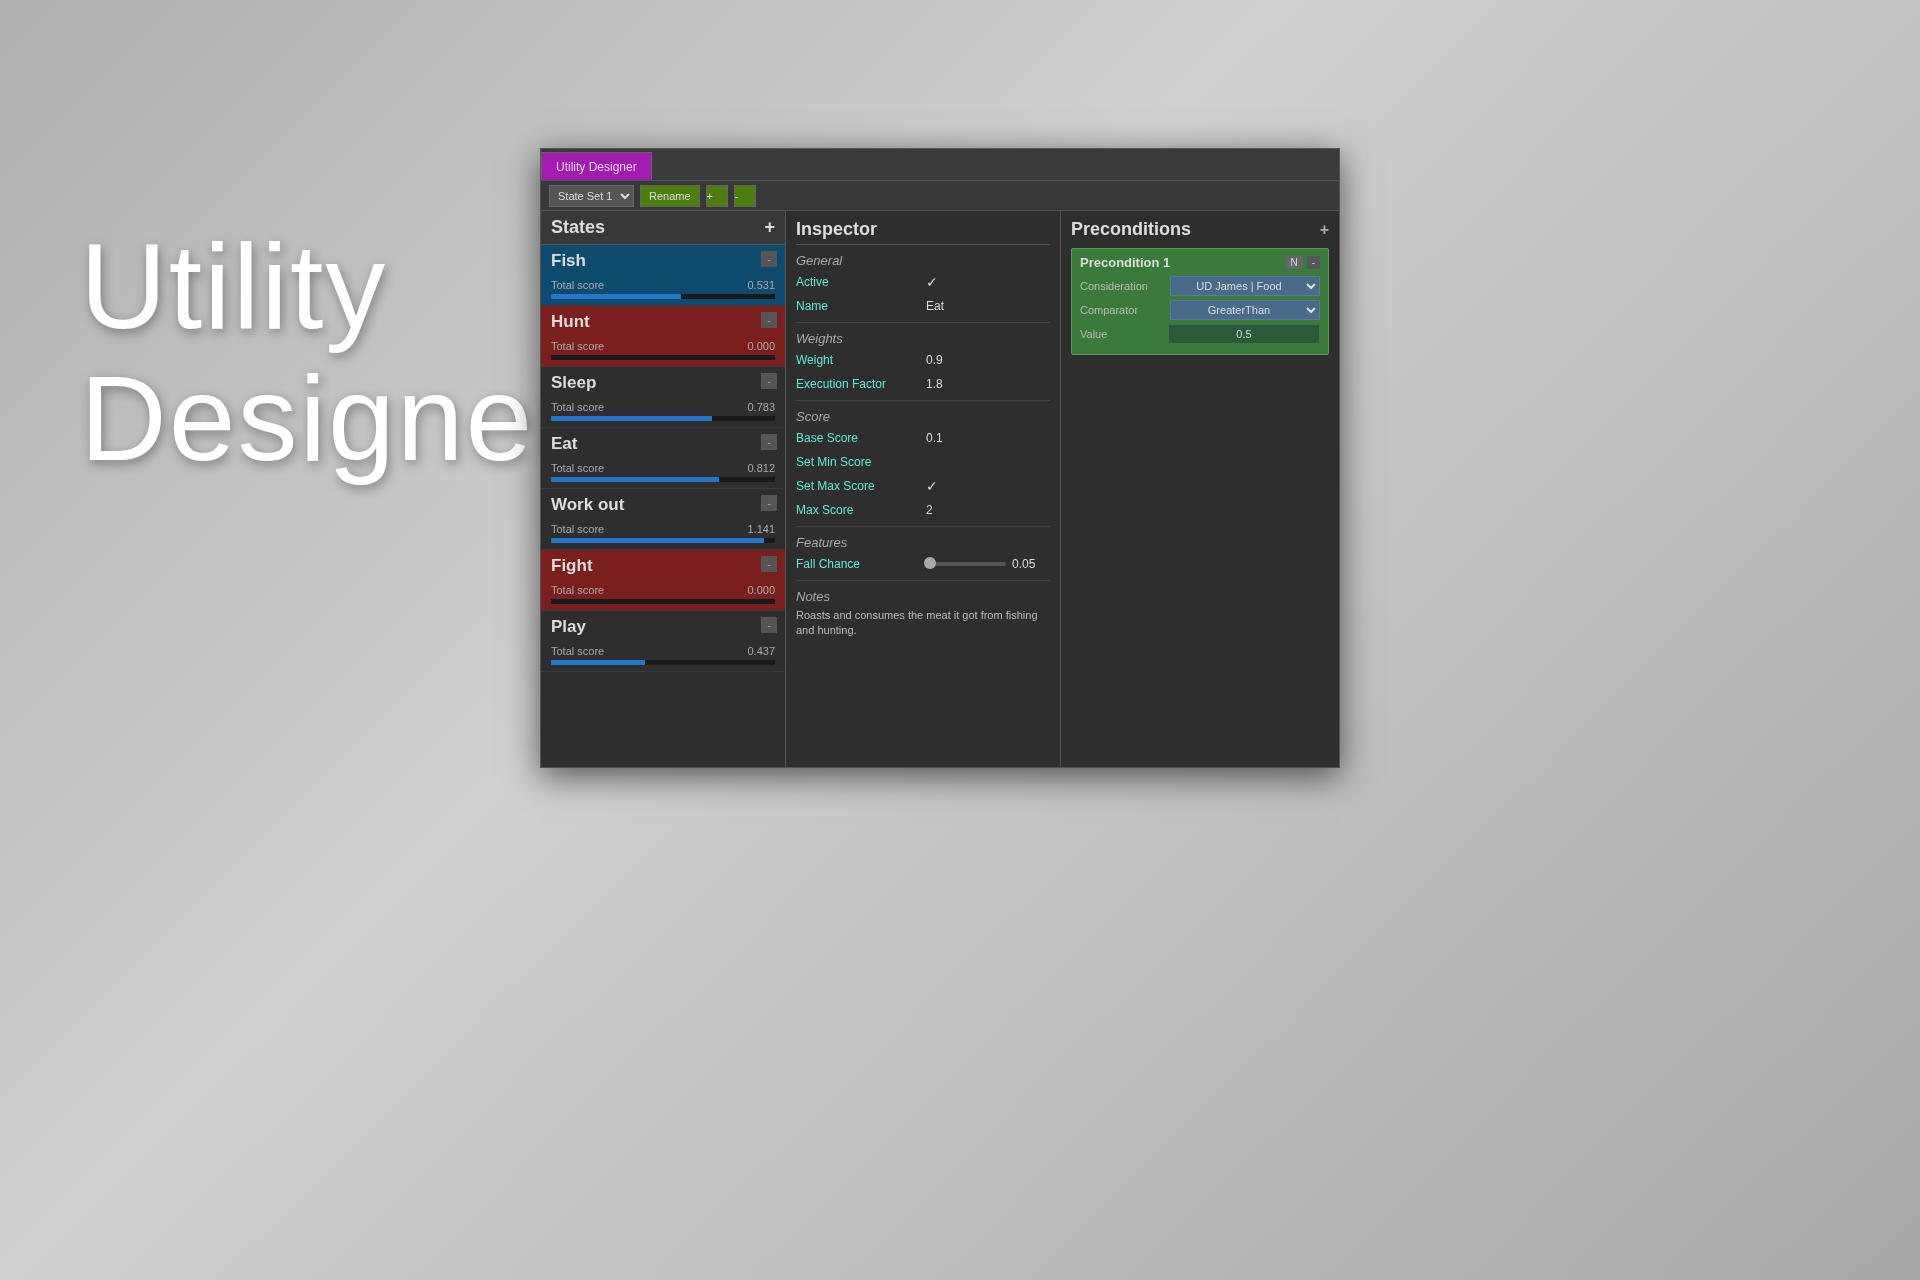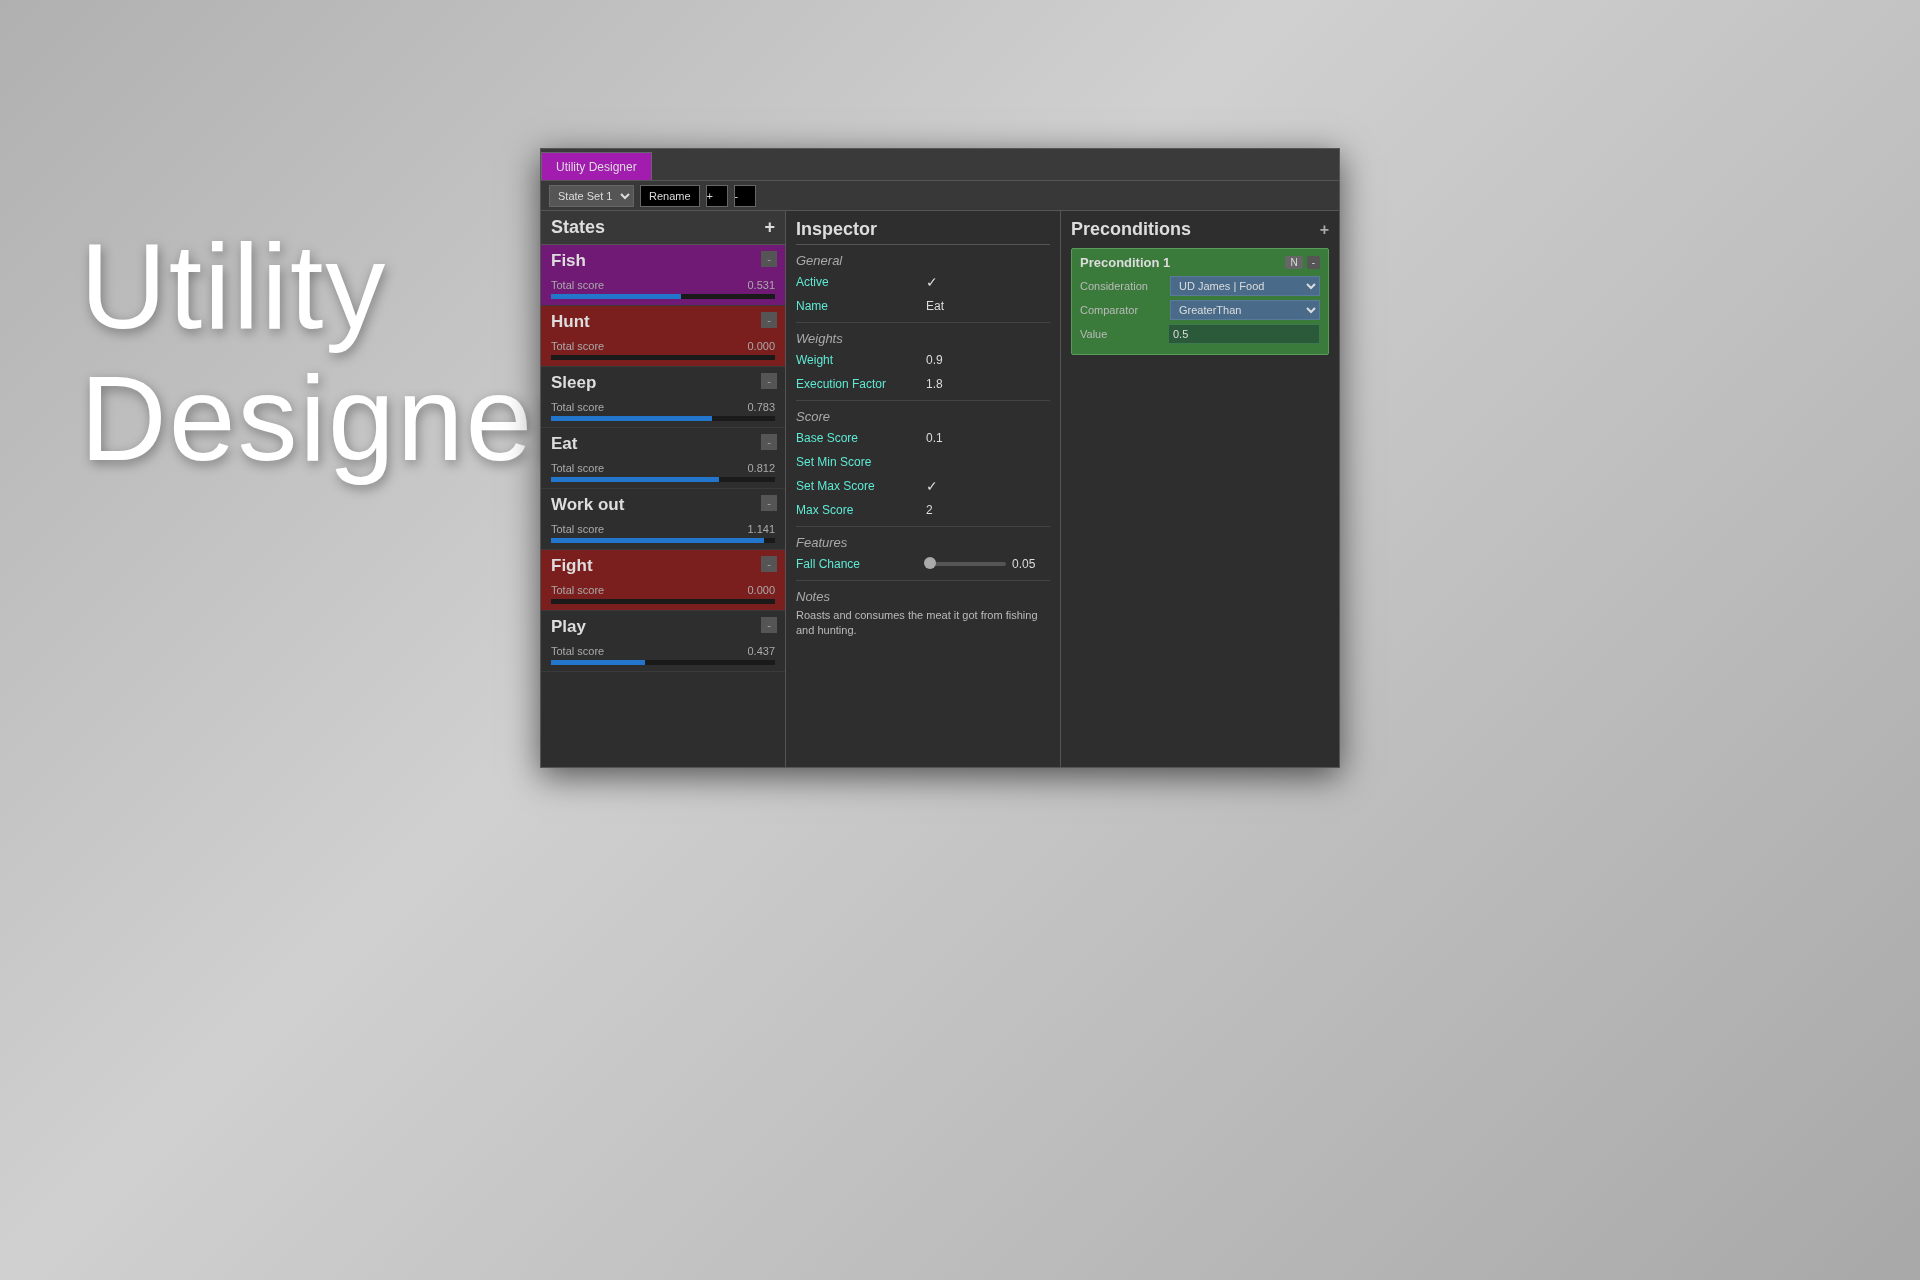--- a/index.html
+++ b/index.html
@@ -80,21 +80,21 @@
     .toolbar select {
       background: #555;
       color: #ddd;
       border: 1px solid #666;
       font-size: 11px;
       padding: 2px 4px;
       height: 22px;
     }
 
     .toolbar button {
-      background: #000000;
+      background: #4d7c0f;
       color: #ddd;
       border: 1px solid #666;
       font-size: 11px;
       padding: 2px 8px;
       height: 22px;
       cursor: pointer;
     }
 
     .toolbar .plus-btn {
       width: 22px;
@@ -162,21 +162,21 @@
       overflow-x: hidden;
     }
 
     .state-item {
       padding: 6px 10px 4px 10px;
       border-bottom: 1px solid #3a3a3a;
       position: relative;
     }
 
     .state-item.selected {
-      background: #701a75;
+      background: #0c4a6e;
     }
 
     .state-item.red-bg {
       background: #7a1e1e;
     }
 
     .state-name {
       font-size: 17px;
       color: #ddd;
       font-weight: bold;
@@ -393,20 +393,21 @@
 
     .precondition-field select,
     .precondition-field input {
       background: #4a6a8a;
       color: #ddd;
       border: 1px solid #5a7a9a;
       font-size: 11px;
       padding: 2px 4px;
       height: 20px;
       flex: 1;
+      text-align: center;
     }
 
     .precondition-field input[type="text"] {
       background: #2a5a3a;
       border: 1px solid #3a7a4a;
     }
 
     
     .states-list::-webkit-scrollbar { width: 6px; }
     .states-list::-webkit-scrollbar-track { background: #222; }

